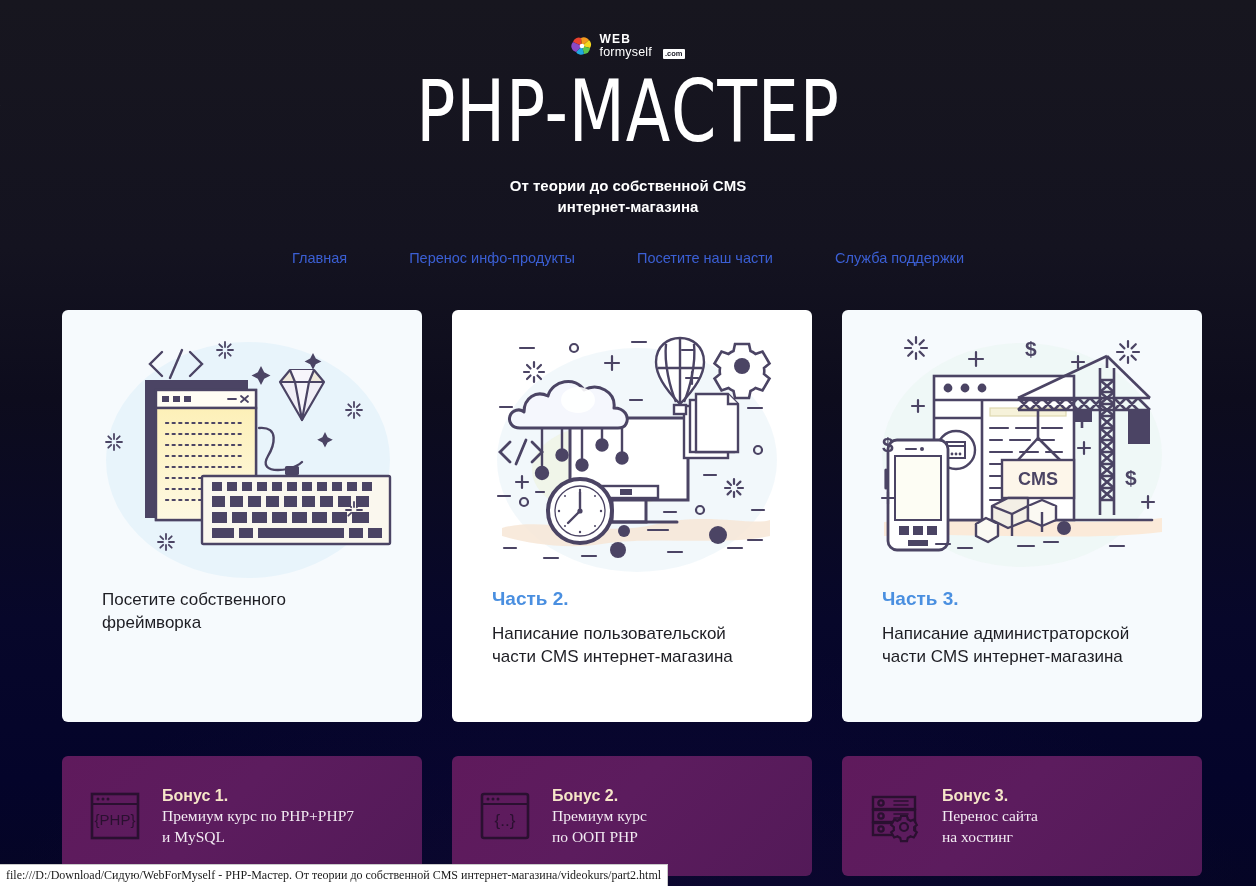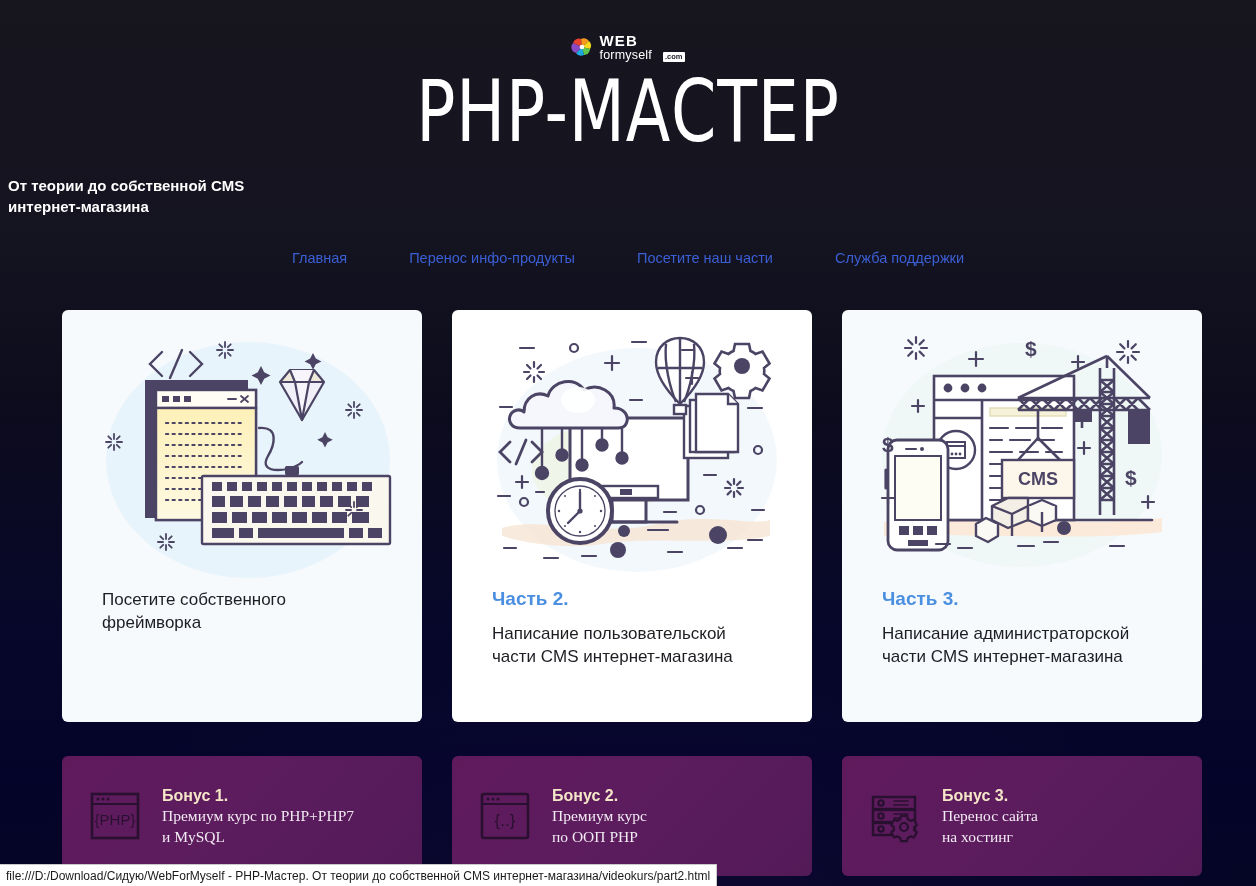--- a/index.html
+++ b/index.html
@@ -26,39 +26,39 @@
   }
 
   
   .logo-wrap {
     position: absolute; left: 0; right: 0; top: 33px;
     display: flex; justify-content: center; align-items: center; gap: 6px;
   }
   .logo-mark { width: 22px; height: 22px; position: relative; flex: none; }
   .logo-text { display: flex; flex-direction: column; line-height: 1; }
   .logo-web {
-    color: #ffffff; font-weight: bold; font-size: 15px;
+    color: #ffffff; font-weight: bold; font-size: 12px;
     letter-spacing: 1.2px; font-family: "Liberation Sans", sans-serif;
   }
   .logo-row2 { display: flex; align-items: flex-end; gap: 11px; margin-top: 1px; }
   .logo-fms { color: #ffffff; font-size: 12.5px; letter-spacing: .2px; }
   .logo-com {
     background: #ffffff; color: #20202c; font-size: 7.5px; font-weight: bold;
     padding: 1px 2px 0 2px; border-radius: 1px; line-height: 1.15;
   }
 
   .main-title {
     position: absolute; left: 0; right: 0; top: 68px; text-align: center;
     color: #ffffff; font-size: 86px; line-height: 1; font-weight: 300;
     font-family: "DejaVu Sans Condensed", "Liberation Sans Narrow", "Liberation Sans", sans-serif;
     letter-spacing: 1px;
     transform: scaleX(0.84); transform-origin: 50% 50%;
   }
   .subtitle {
-    position: absolute; left: 8px; right: 0; top: 175px; text-align: left;
+    position: absolute; left: 0; right: 0; top: 175px; text-align: center;
     color: #ffffff; font-size: 15px; font-weight: bold; line-height: 1.42;
   }
   .subtitle span { display: block; }
 
   
   .nav {
     position: absolute; left: 0; right: 0; top: 250px;
     display: flex; justify-content: center; align-items: center; gap: 62px;
   }
   .nav a {
@@ -106,21 +106,21 @@
   .bonus-title .dot { color: #f6e6c8; font-weight: bold; }
   .bonus-desc { color: #f2eaf2; font-size: 15.5px; }
   .bonus-desc span { display: block; font-family: Liberation Serif, serif; }
 
   
   .statusbar {
     position: absolute; left: 0; bottom: 0; height: 22px; max-width: 780px;
     background: #ffffff; border-top: 1px solid #c9c9c9; border-right: 1px solid #c9c9c9;
     display: flex; align-items: center; padding: 0 6px;
     color: #1a1a1a; font-size: 12px; white-space: nowrap; overflow: hidden;
-    font-family: Liberation Sans, sans-serif;
+    font-family: Liberation Serif, serif;
   }
 </style>
 </head>
 <body>
 
 <div id="page">
   <div class="bg-texture"></div>
 
   <div class="logo-wrap">
     <div class="logo-mark">

